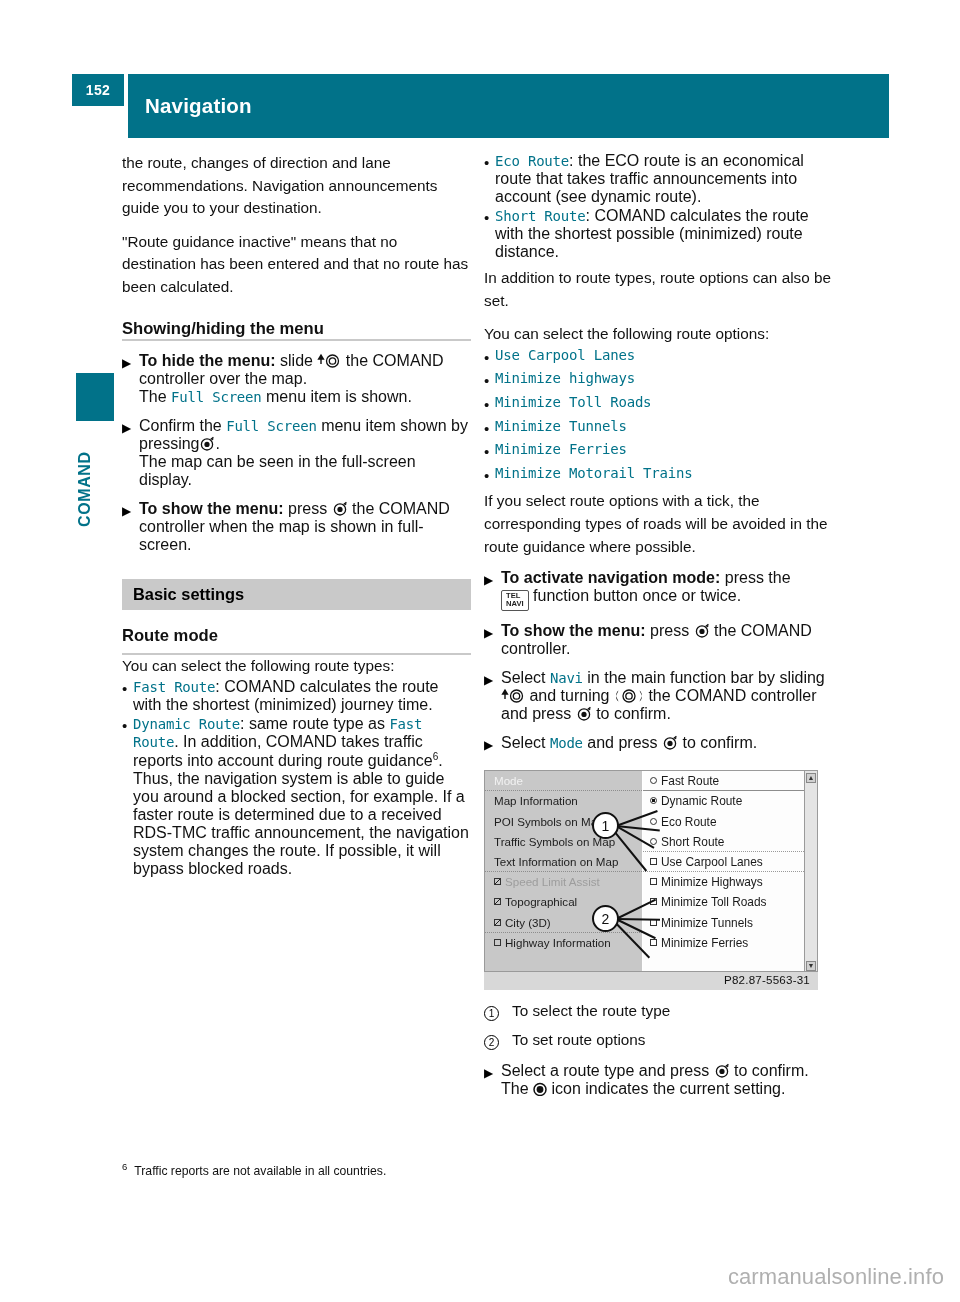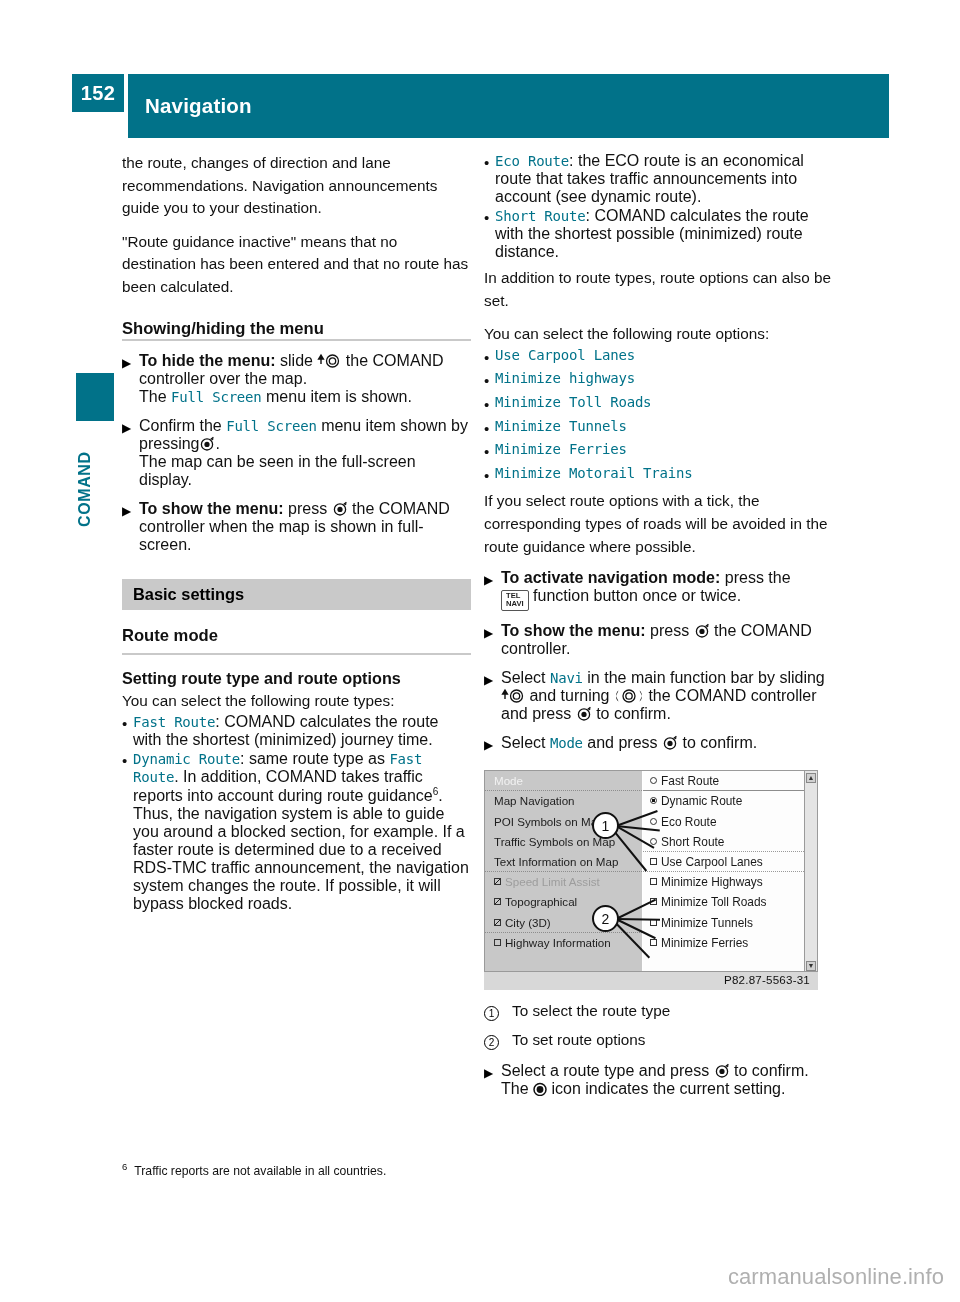--- a/index.html
+++ b/index.html
@@ -8,23 +8,23 @@
     background: #ffffff;
     font-family: "Liberation Sans", sans-serif;
     color: #111111;
     overflow: hidden;
   }
   .page { position: relative; width: 960px; height: 1302px; }
 
   
   .header { position: absolute; left: 72px; top: 74px; width: 817px; height: 48px; }
   .header-pagenum {
-    position: absolute; left: 0; top: 0; width: 52px; height: 38px;
+    position: absolute; left: 0; top: 0; width: 52px; height: 32px;
     background: #017289; color: #ffffff;
-    font-size: 20px; font-weight: bold;
+    font-size: 14px; font-weight: bold;
     display: flex; align-items: center; justify-content: center;
     letter-spacing: 0.3px;
   }
   .header-bar {
     position: absolute; left: 56px; top: 0; right: 0; height: 64px;
     background: #017289; color: #ffffff;
   }
   .header-title {
     position: absolute; left: 17px; top: 50%; transform: translateY(-50%);
     font-size: 20.5px; font-weight: bold; letter-spacing: 0.2px;
@@ -265,21 +265,20 @@
           </svg>
         </span>
         <span>the COMAND controller when the map is shown in full-screen.</span>
       </div>
     </div>
 
     <div class="gray-band">Basic settings</div>
 
     <h3 class="rule-head">Route mode</h3>
 
-    <h3 class="subhead">Setting route type and route options</h3>
     <p class="tight">You can select the following route types:</p>
 
     <div class="bullet">
       <div class="bullet-dot">•</div>
       <div class="bullet-body">
         <span class="mono">Fast Route</span><span>: COMAND calculates the route with the shortest (minimized) journey time.</span>
       </div>
     </div>
 
     <div class="bullet">
@@ -419,21 +418,21 @@
         </span>
         <span>to confirm.</span>
       </div>
     </div>
 
     <div class="figure">
       <div class="screen">
 
         <div class="screen-left">
           <div class="screen-left-row title dotsep">Mode</div>
-          <div class="screen-left-row">Map Navigation</div>
+          <div class="screen-left-row">Map Information</div>
           <div class="screen-left-row">POI Symbols on Map</div>
           <div class="screen-left-row">Traffic Symbols on Map</div>
           <div class="screen-left-row dotsep">Text Information on Map</div>
           <div class="screen-left-row dim"><span class="box-c"></span><span>Speed Limit Assist</span></div>
           <div class="screen-left-row"><span class="box-c"></span><span>Topographical</span></div>
           <div class="screen-left-row dotsep"><span class="box-c"></span><span>City (3D)</span></div>
           <div class="screen-left-row"><span class="box-o"></span><span>Highway Information</span></div>
         </div>
 
         <div class="screen-right">

